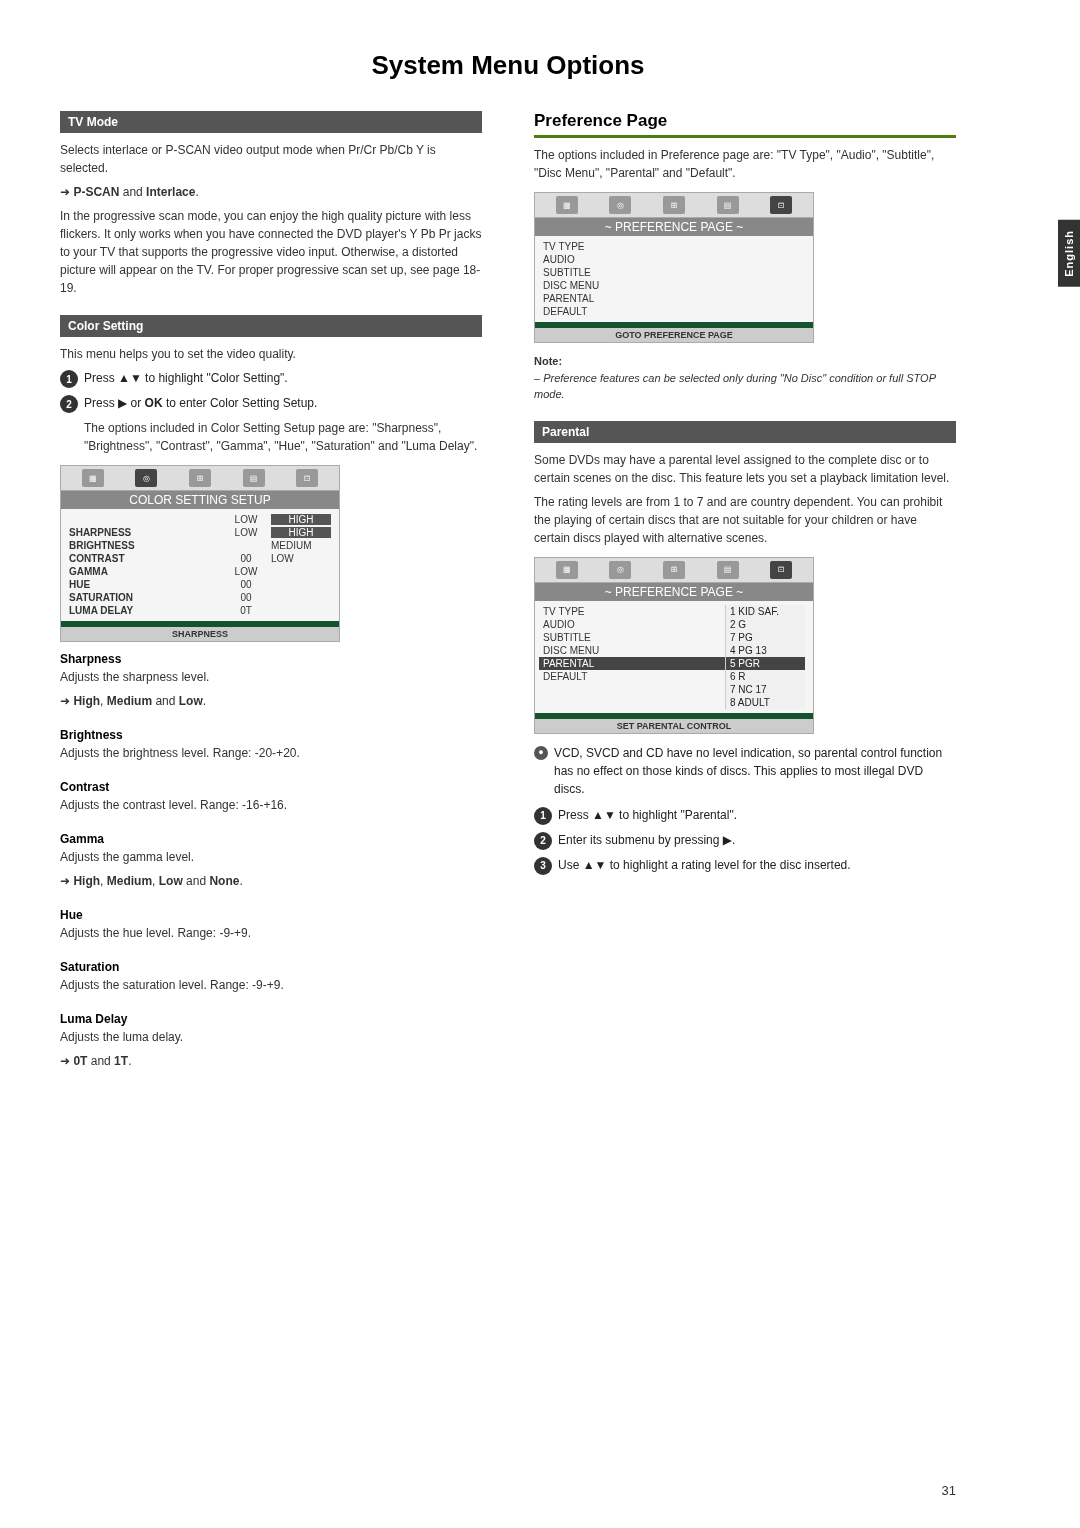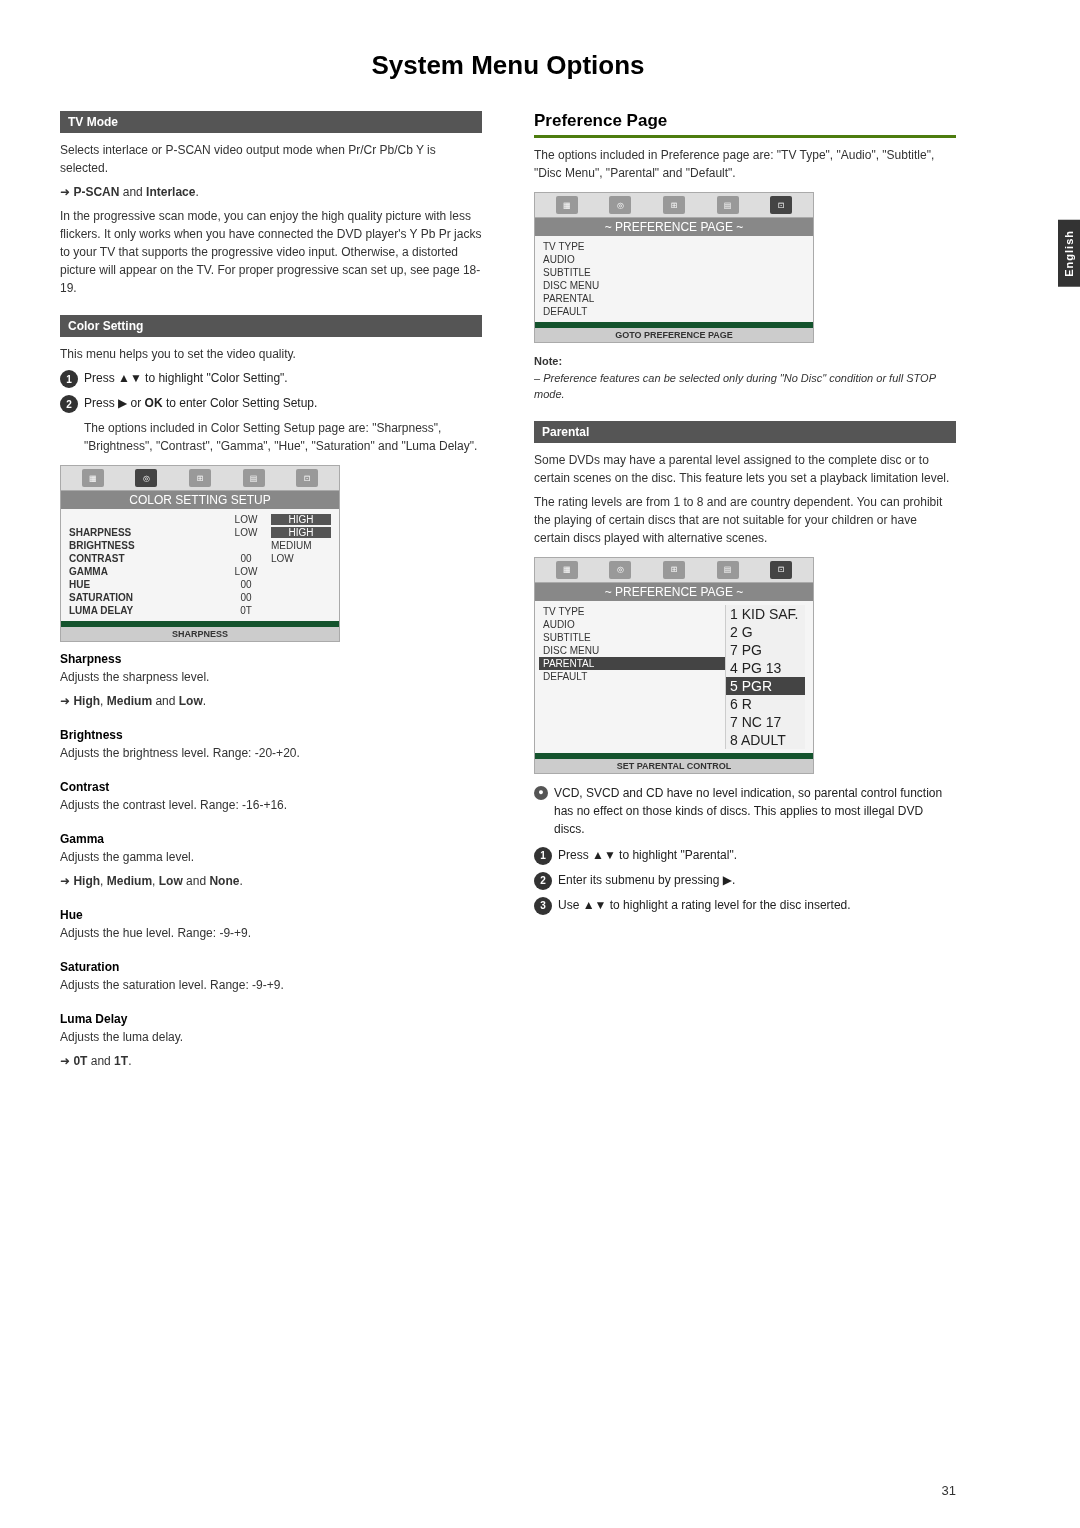--- a/index.html
+++ b/index.html
@@ -453,21 +453,21 @@
 
         <div class="note-block">
           <span class="note-label">Note:</span><br>
           <em>– Preference features can be selected only during "No Disc" condition or full STOP mode.</em>
         </div>
       </div>
 
       <div class="section-block">
         <div class="section-header">Parental</div>
         <p class="body-text">Some DVDs may have a parental level assigned to the complete disc or to certain scenes on the disc. This feature lets you set a playback limitation level.</p>
-        <p class="body-text">The rating levels are from 1 to 8 and are country dependent. You can prohibit the playing of certain discs that are not suitable for your children or have certain discs played with alternative scenes.</p>
+        <p class="body-text">The rating levels are from 1 to 7 and are country dependent. You can prohibit the playing of certain discs that are not suitable for your children or have certain discs played with alternative scenes.</p>
 
         <div class="pref-mockup">
           <div class="menu-mockup-header">
             <div class="menu-icon">▦</div>
             <div class="menu-icon">◎</div>
             <div class="menu-icon">⊞</div>
             <div class="menu-icon">▤</div>
             <div class="menu-icon active">⊡</div>
           </div>
           <div class="menu-label-row">~ PREFERENCE PAGE ~</div>
@@ -486,21 +486,21 @@
                 <div class="pref-row">
                     <span>DISC MENU</span>
                   </div>
                 <div class="pref-row highlighted">
                     <span>PARENTAL</span>
                   </div>
                 <div class="pref-row">
                     <span>DEFAULT</span>
                   </div>
               </div>
-              <div style="width:80px; background:#f0f0f0; border-left:1px solid #ccc; font-size:14px;">
+              <div style="width:80px; background:#f0f0f0; border-left:1px solid #ccc; font-size:10px;">
                 <div style="padding:1px 4px;">1 KID SAF.</div>
                 <div style="padding:1px 4px;">2 G</div>
                 <div style="padding:1px 4px;">7 PG</div>
                 <div style="padding:1px 4px;">4 PG 13</div>
                 <div style="padding:1px 4px; background:#444; color:#fff;">5 PGR</div>
                 <div style="padding:1px 4px;">6 R</div>
                 <div style="padding:1px 4px;">7 NC 17</div>
                 <div style="padding:1px 4px;">8 ADULT</div>
               </div>
             </div>

